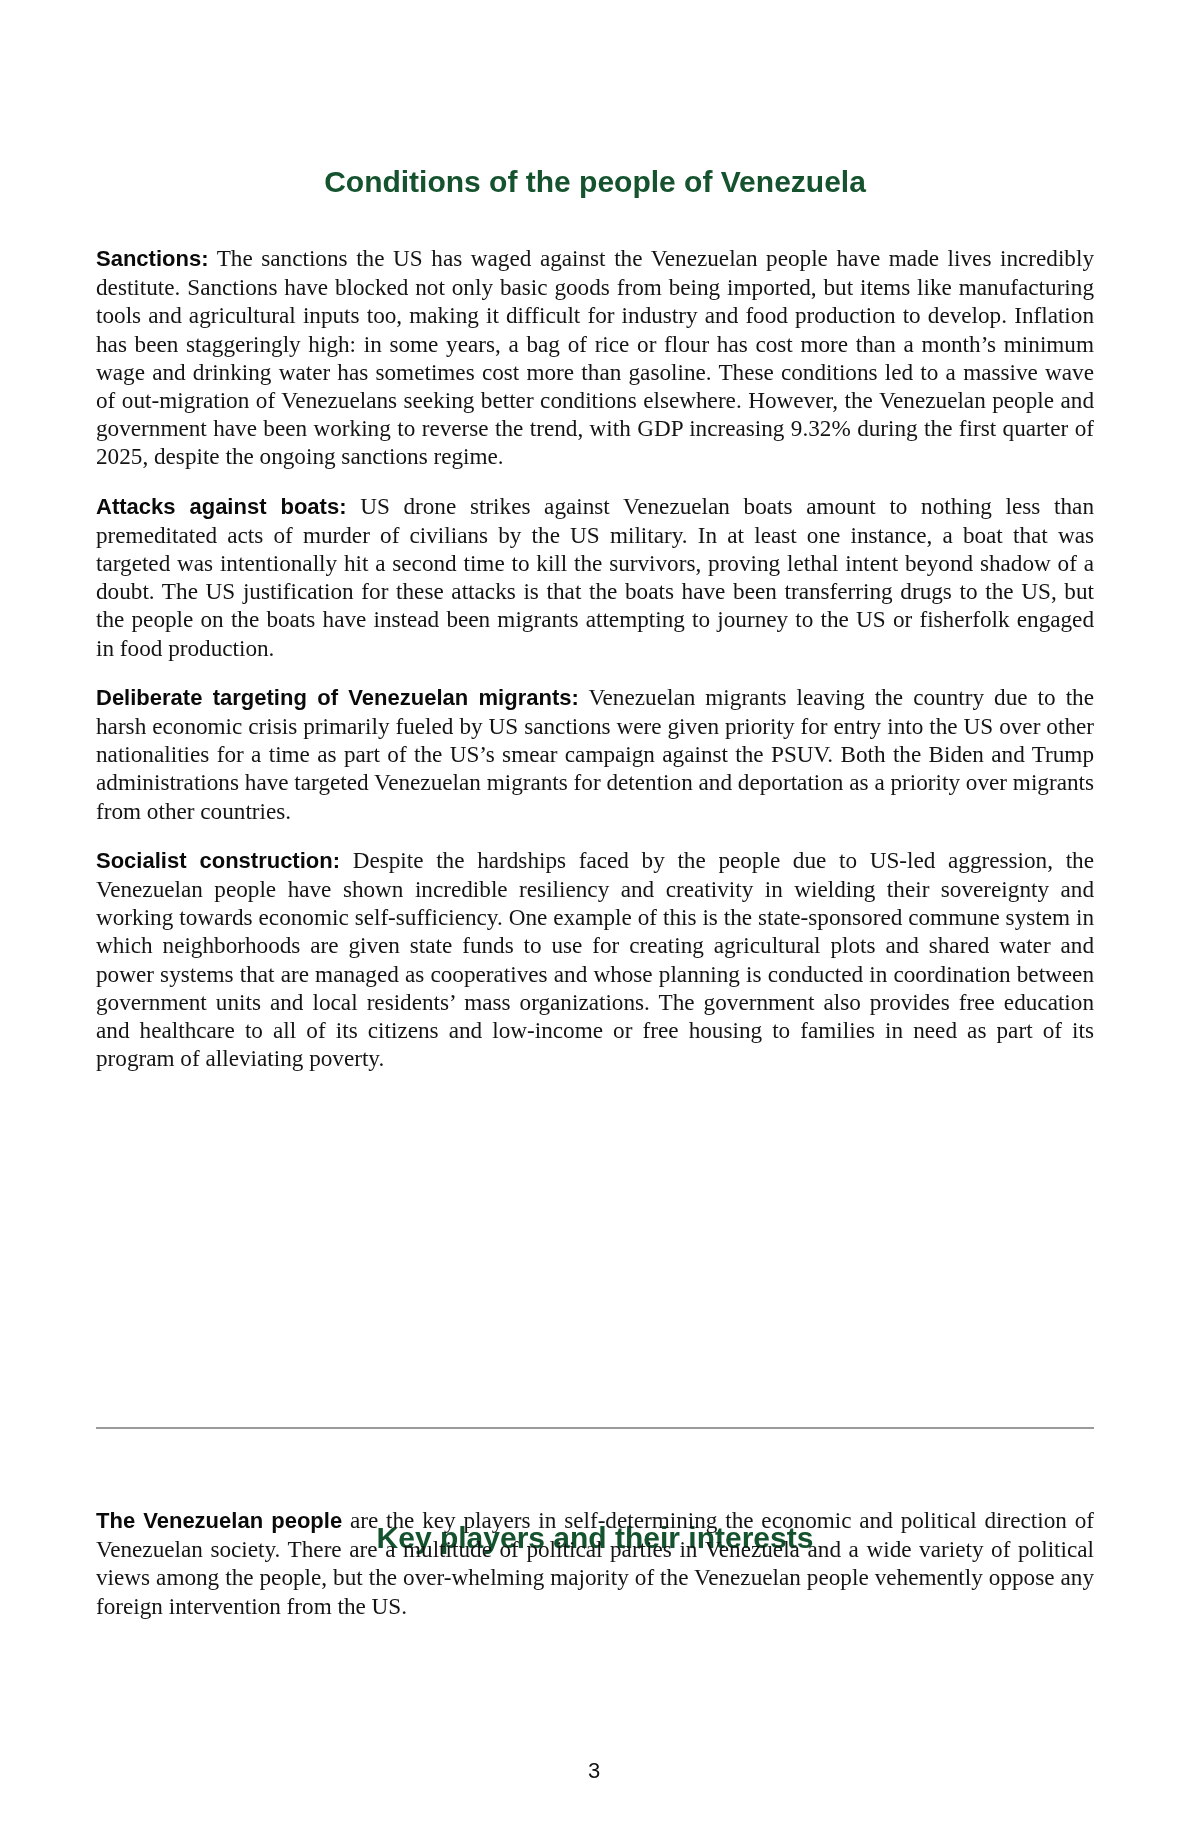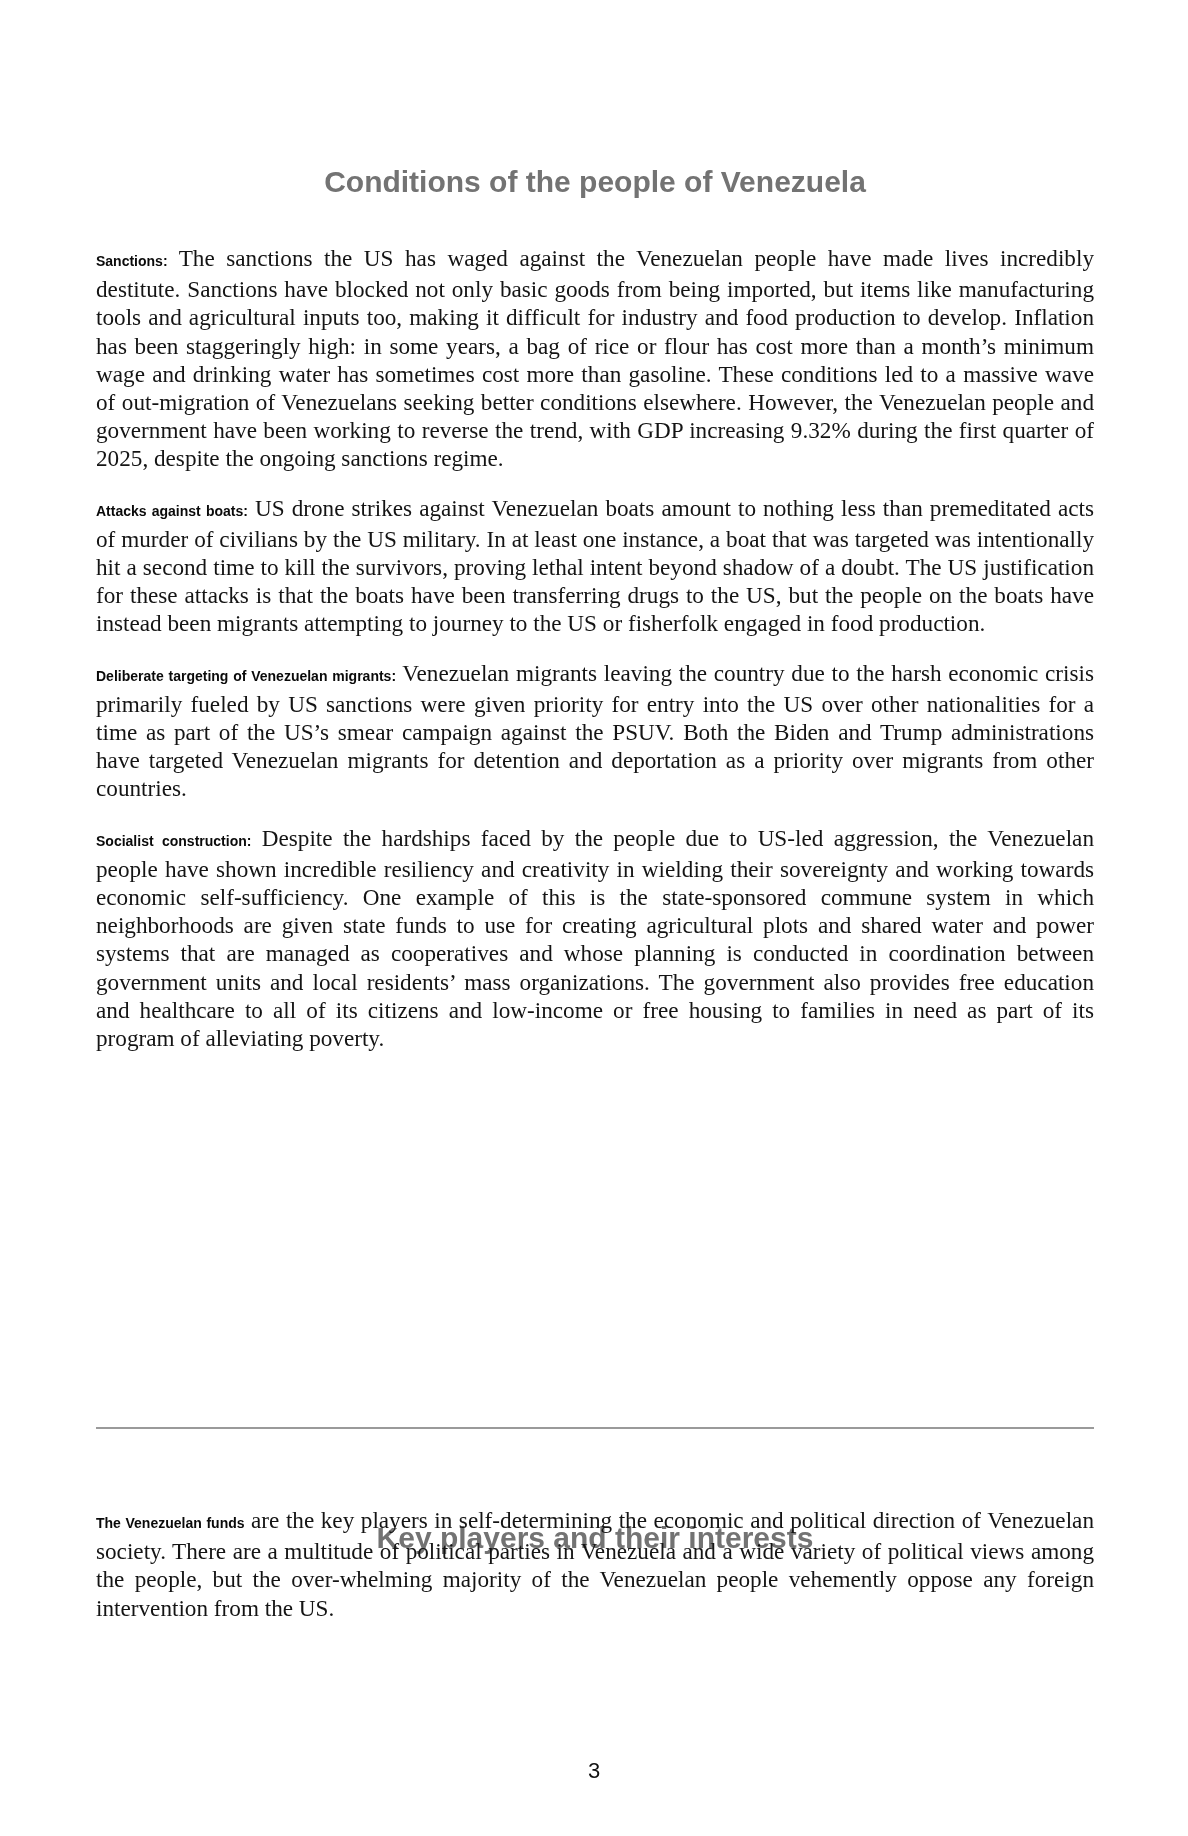--- a/index.html
+++ b/index.html
@@ -19,21 +19,21 @@
     left: 96px;
     top: 0;
     width: 998px;
   }
   .heading {
     font-family: "Liberation Sans", sans-serif;
     font-weight: bold;
     font-size: 30px;
     text-align: center;
     margin: 0;
-    color: #737373;
+    color: #14532d;
     letter-spacing: 0px;
   }
   #h-conditions {
     position: absolute;
     left: 0;
     width: 998px;
     top: 164px;
     line-height: 36px;
   }
   #h-players {
@@ -52,21 +52,21 @@
     font-family: "Liberation Serif", serif;
     font-size: 23.2px;
     line-height: 28.2px;
     text-align: justify;
     margin: 0 0 21px 0;
     color: #141414;
   }
   .para .lead {
     font-family: "Liberation Sans", sans-serif;
     font-weight: bold;
-    font-size: 14px;
+    font-size: 22px;
     color: #0a0a0a;
   }
   #section1-body {
     top: 244px;
   }
   #section2-body {
     top: 1506px;
   }
   .divider {
     position: absolute;
@@ -109,19 +109,19 @@
       <span class="lead">Socialist construction:</span><span> Despite the hardships faced by the people due to US-led aggression, the Venezuelan people have shown incredible resiliency and creativity in wielding their sovereignty and working towards economic self-sufficiency. One example of this is the state-sponsored commune system in which neighborhoods are given state funds to use for creating agricultural plots and shared water and power systems that are managed as cooperatives and whose planning is conducted in coordination between government units and local residents’ mass organizations. The government also provides free education and healthcare to all of its citizens and low-income or free housing to families in need as part of its program of alleviating poverty.</span>
     </p>
   </div>
 
   <div class="divider"></div>
 
   <h2 id="h-players" class="heading">Key players and their interests</h2>
 
   <div id="section2-body" class="body-block">
     <p class="para">
-      <span class="lead">The Venezuelan funds</span><span> are the key players in self-determining the economic and political direction of Venezuelan society. There are a multitude of political parties in Venezuela and a wide variety of political views among the people, but the over-whelming majority of the Venezuelan people vehemently oppose any foreign intervention from the US.</span>
+      <span class="lead">The Venezuelan people</span><span> are the key players in self-determining the economic and political direction of Venezuelan society. There are a multitude of political parties in Venezuela and a wide variety of political views among the people, but the over-whelming majority of the Venezuelan people vehemently oppose any foreign intervention from the US.</span>
     </p>
   </div>
 
 </div>
 
 <div class="page-number">3</div>
 
 </body></html>

